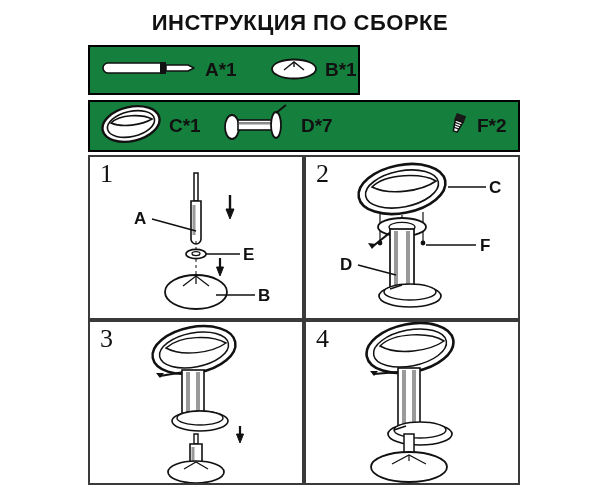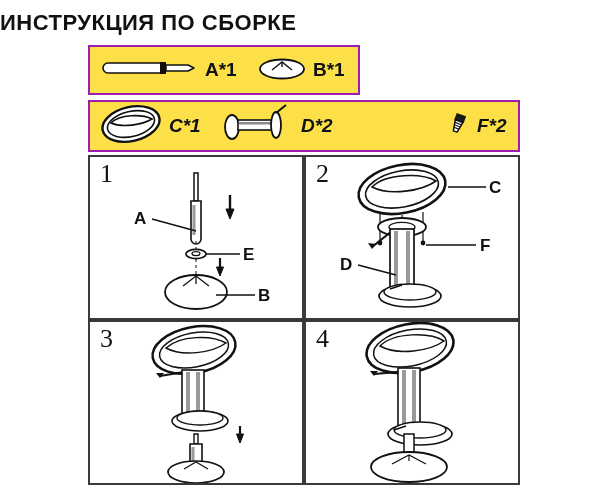--- a/index.html
+++ b/index.html
@@ -20,48 +20,47 @@
     left: 0; top: 0;
     width: 600px;
     height: 500px;
   }
 
   .title {
     position: absolute;
     left: 0;
     top: 10px;
     width: 600px;
-    text-align: left;
+    text-align: center;
     font-family: "Liberation Sans", sans-serif;
     font-weight: bold;
     font-size: 22px;
     letter-spacing: 0.5px;
     color: #111111;
     white-space: nowrap;
   }
 
   
   .legend-box {
     position: absolute;
-    border: 2px solid #a21caf;
-    background: #fde047;
+    border: 2px solid #000000;
+    background: #15803d;
     box-sizing: border-box;
   }
   #legend-row-1 {
     left: 88px;
     top: 45px;
     width: 272px;
     height: 50px;
   }
   #legend-row-2 {
     left: 88px;
     top: 100px;
     width: 432px;
     height: 52px;
-    font-style: italic;
   }
   .legend-item {
     position: absolute;
     display: flex;
     align-items: center;
     height: 100%;
     top: 0;
   }
   .legend-label {
     font-family: "Liberation Sans", sans-serif;
@@ -123,21 +122,21 @@
       <span class="part-icon">
         <svg width="98" height="22" viewBox="0 0 98 22">
           <path d="M8 6 H62 V16 H8 A5 5 0 0 1 8 6 Z" fill="#ffffff" stroke="#111" stroke-width="1.6" stroke-linejoin="round"></path>
           <rect x="60" y="5" width="6" height="12" fill="#111"></rect>
           <path d="M66 8 H88 L94 11 L88 14 H66 Z" fill="#ffffff" stroke="#111" stroke-width="1.5" stroke-linejoin="round"></path>
         </svg>
       </span>
       <span class="legend-label">A*1</span>
     </div>
 
-    <div class="legend-item" style="left:168px;">
+    <div class="legend-item" style="left:180px;">
       <span class="part-icon">
         <svg width="48" height="26" viewBox="0 0 48 26">
           <ellipse cx="24" cy="14" rx="22" ry="9.5" fill="#ffffff" stroke="#111" stroke-width="1.8"></ellipse>
           <path d="M14 15 L24 7 L34 15" fill="none" stroke="#111" stroke-width="1.4"></path>
           <path d="M24 7 L24 12" fill="none" stroke="#111" stroke-width="1.4"></path>
         </svg>
       </span>
       <span class="legend-label">B*1</span>
     </div>
 
@@ -159,21 +158,21 @@
     <div class="legend-item" style="left:132px;">
       <span class="part-icon">
         <svg width="72" height="42" viewBox="0 0 72 42">
           <ellipse cx="10" cy="24" rx="7" ry="12" fill="#ffffff" stroke="#111" stroke-width="1.8"></ellipse>
           <rect x="16" y="17" width="36" height="10" fill="#ffffff" stroke="#111" stroke-width="1.6"></rect>
           <rect x="17" y="19" width="34" height="2.5" fill="#8a8a8a"></rect>
           <ellipse cx="54" cy="22" rx="5" ry="13" fill="#ffffff" stroke="#111" stroke-width="1.8"></ellipse>
           <path d="M54 10 L64 2" fill="none" stroke="#111" stroke-width="2"></path>
         </svg>
       </span>
-      <span class="legend-label">D*2</span>
+      <span class="legend-label">D*7</span>
     </div>
 
 
     <div class="legend-item" style="left:356px;">
       <span class="part-icon">
         <svg width="24" height="28" viewBox="0 0 24 28">
           <g transform="rotate(20 12 14)">
             <rect x="7" y="4" width="10" height="7" fill="#1a1a1a"></rect>
             <path d="M8 11 L16 11 L14 22 L10 22 Z" fill="#ffffff" stroke="#111" stroke-width="1.5"></path>
             <path d="M8.6 13.5 H15.4 M9 16 H15 M9.4 18.5 H14.6" stroke="#111" stroke-width="1.1"></path>

